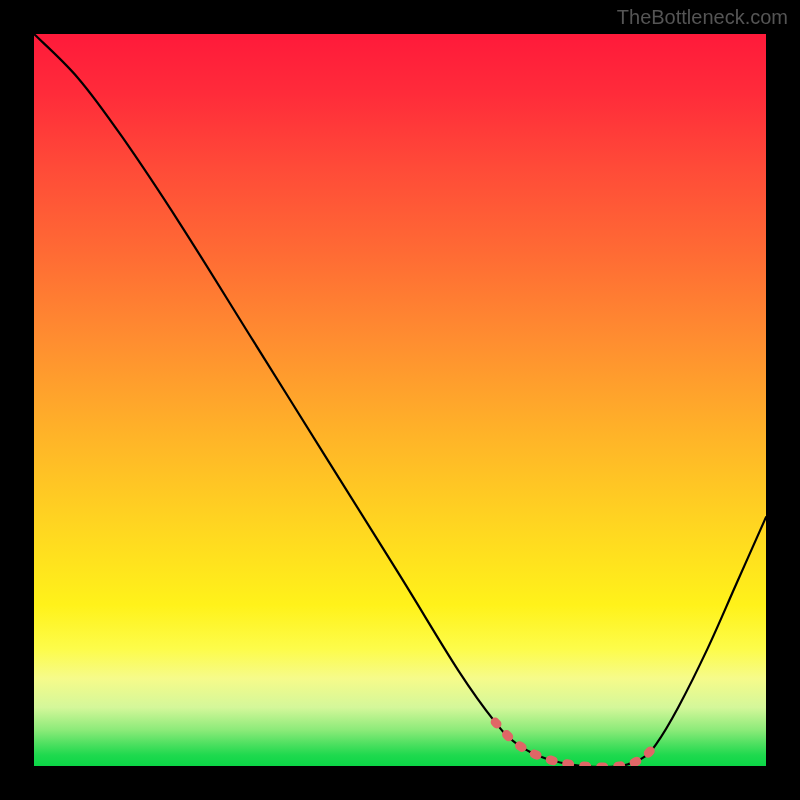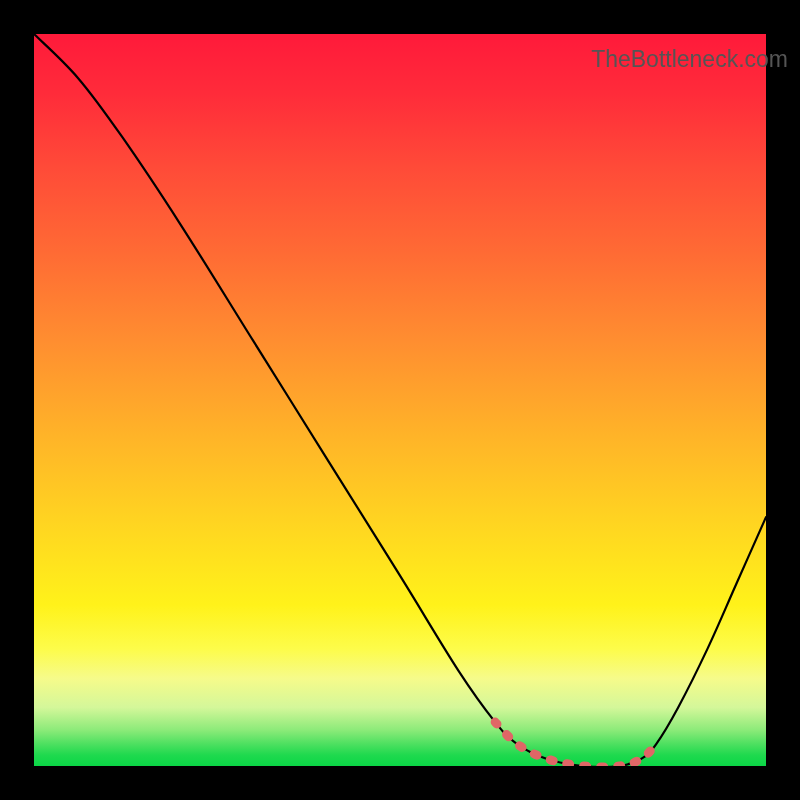--- a/index.html
+++ b/index.html
@@ -9,24 +9,23 @@
     background: #000;
     position: relative;
     font-family: Arial, sans-serif;
     overflow: hidden;
   }
   .watermark {
     position: absolute;
     top: 6px;
     right: 12px;
     color: #555;
-    font-size: 23px;
+    font-size: 20px;
     font-weight: 500;
     z-index: 10;
-    margin-top: 40px;
   }
   .plot-area {
     position: absolute;
     left: 34px;
     top: 34px;
     width: 732px;
     height: 732px;
     overflow: hidden;
   }
   .gradient-bg {

